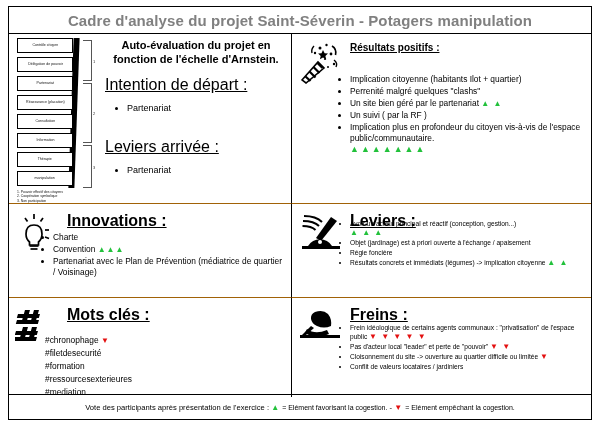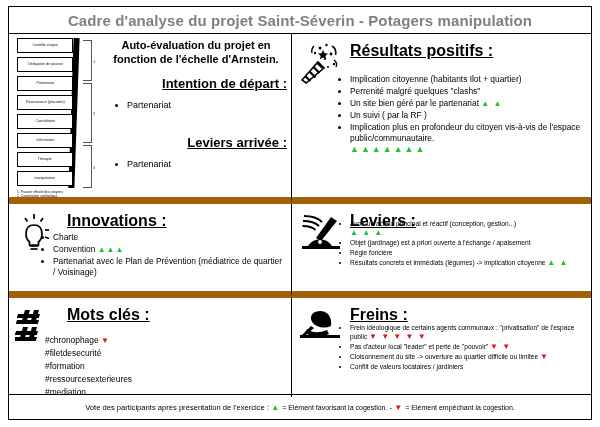--- a/index.html
+++ b/index.html
@@ -33,21 +33,21 @@
   }
   .grid-row{display:flex;flex:0 0 auto;min-height:0;}
   .row1{height:170px;}
   .row2{height:94px;}
   .row3{height:99px;}
   .cell{
     box-sizing:border-box;position:relative;overflow:hidden;
   }
   .col-left{width:283px;flex:0 0 283px;border-right:1px solid #000;}
   .col-right{flex:1 1 auto;}
-  .brdr-b{border-bottom:7px solid #a16207;}
+  .brdr-b{border-bottom:1px solid #a16207;}
 
   
   .ladder-wrap{
     position:absolute;left:6px;top:4px;width:86px;height:163px;
   }
   .ladder{position:relative;width:86px;height:150px;}
   .rail{
     position:absolute;left:56px;top:0;width:6px;height:150px;
     background:#000;
     transform:skewX(-2deg);
@@ -83,39 +83,38 @@
 
   
   .mid{
     position:absolute;left:96px;top:4px;right:4px;
   }
   .mid h2{
     margin:0;font-size:11px;font-weight:bold;text-align:center;
     line-height:14px;
   }
   .mid .sect{
-    margin-top:10px;font-size:13px;font-weight:bold;
+    margin-top:10px;font-size:16px;font-weight:normal;
     text-decoration:underline;
-    text-align:right;
   }
   .mid ul{margin:8px 0 0 0;padding-left:22px;}
   .mid li{font-size:9px;line-height:12px;}
   .mid .gap{height:14px;}
 
   
   .panel{position:absolute;left:0;top:0;right:0;bottom:0;padding:6px 6px 0 6px;box-sizing:border-box;}
   .panel .icon{
     position:absolute;left:6px;top:6px;width:48px;height:44px;
   }
   .panel .hd{
     position:absolute;left:58px;top:8px;
     font-size:16px;font-weight:bold;text-decoration:underline;
     white-space:nowrap;
   }
-  .panel .hd.big{font-size:16px;}
+  .panel .hd.big{font-size:10px;}
   .panel ul{
     margin:0;padding:0 4px 0 22px;list-style:disc;
   }
   .panel .list-pos{position:absolute;left:36px;right:4px;top:36px;}
   .panel .list-sm li{font-size:6.6px;line-height:8.6px;margin:0 0 1.5px 0;}
   .panel .list-md li{font-size:8.4px;line-height:11px;margin:0 0 1px 0;}
   .tri-up{color:#22c13b;font-size:8px;letter-spacing:1px;}
   .tri-dn{color:#e31010;font-size:8px;letter-spacing:1px;}
   .big-tris{font-size:9px;letter-spacing:2px;color:#22c13b;}
 

